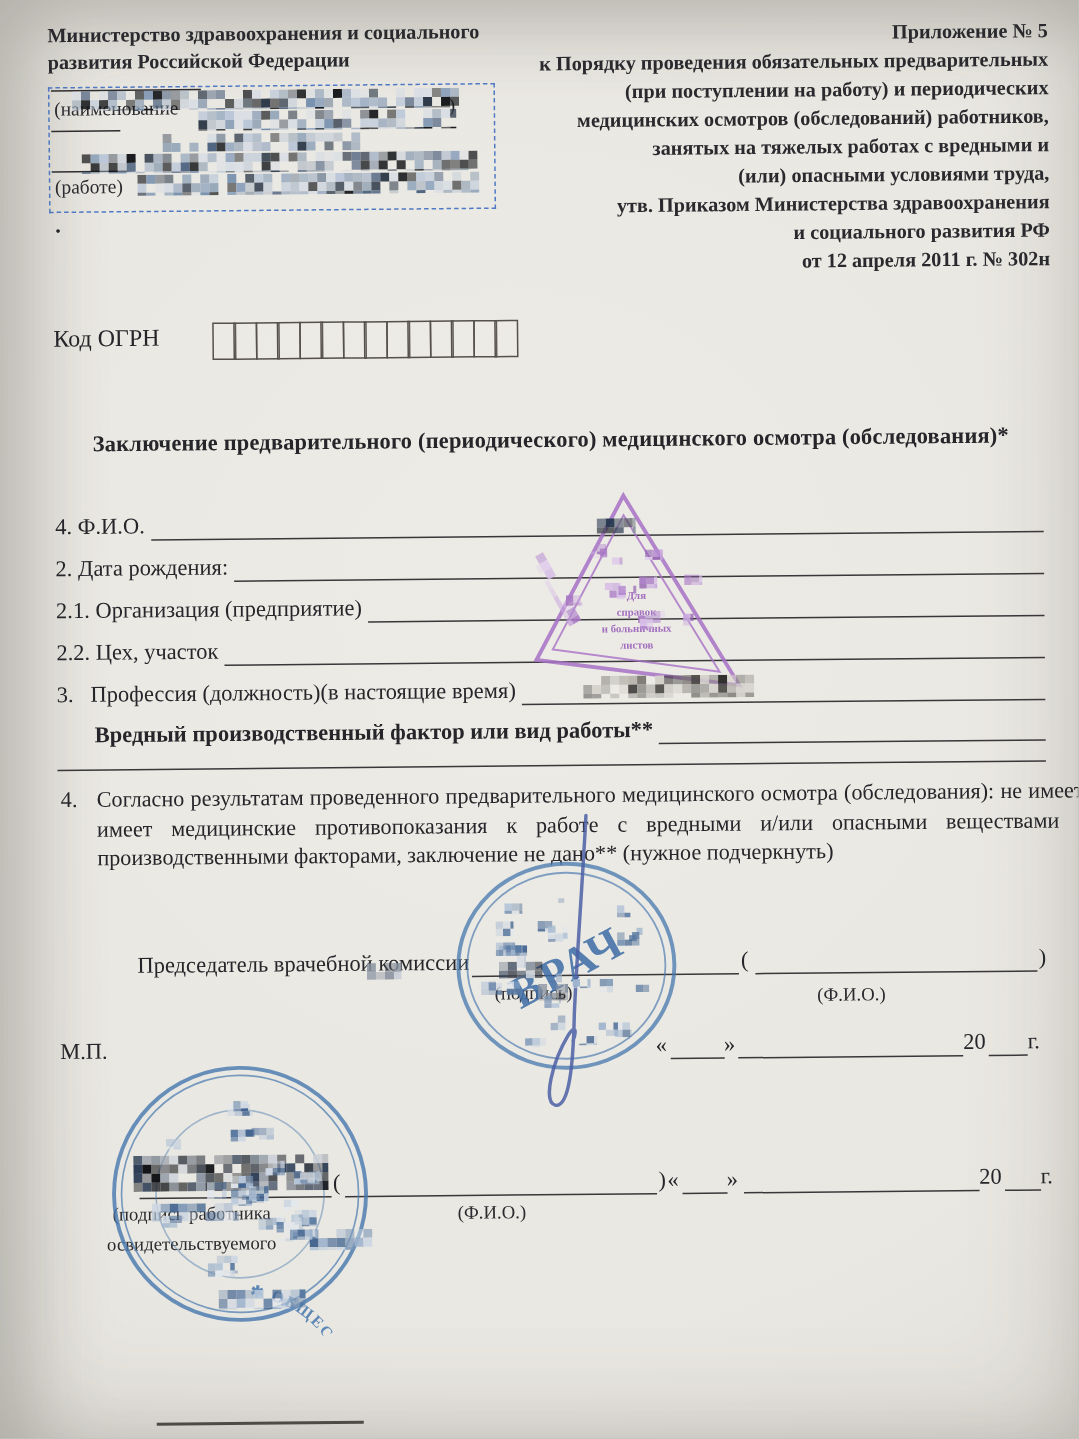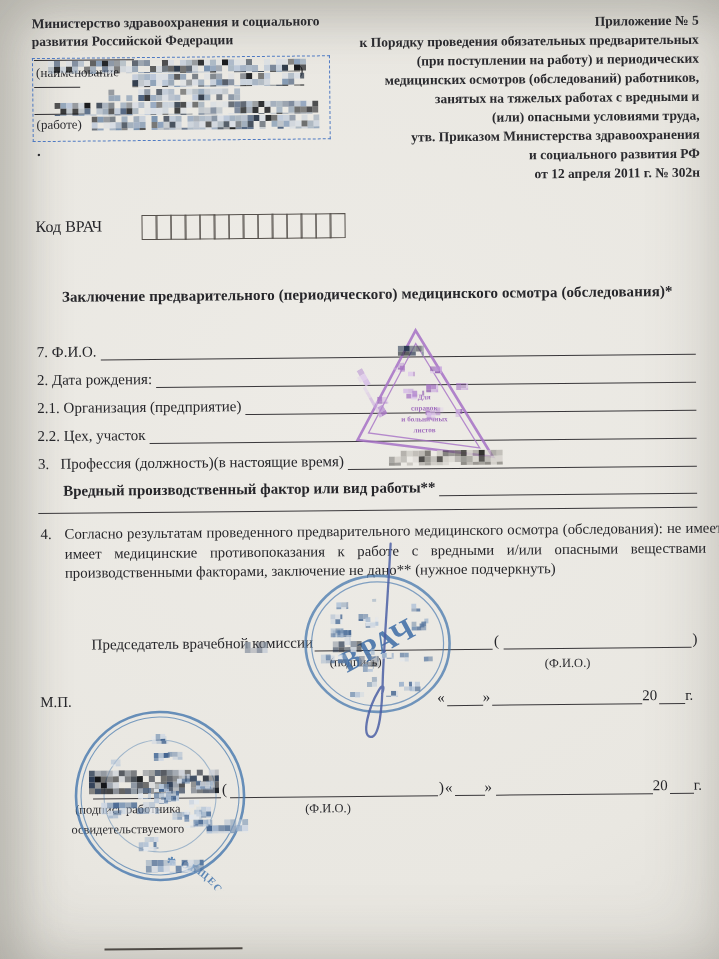--- a/index.html
+++ b/index.html
@@ -74,42 +74,42 @@
 
   <div class="hdr-box"></div>
   <div class="hdr-line" style="left:38px;top:57px;width:100px;"></div>
   <div class="hdr-lbl" style="left:40px;top:62px;"><span>(наименование</span></div>
   <div class="hdr-lbl" style="left:303px;top:62px;"><span>)</span></div>
   <div class="hdr-line" style="left:38px;top:84px;width:46px;"></div>
   <div class="hdr-line" style="left:38px;top:111px;width:50px;"></div>
   <div class="hdr-lbl" style="left:40px;top:114px;"><span>(работе)</span></div>
   <div class="dot">.</div>
 
-  <div class="ogrn-label">Код ВРАЧ</div>
+  <div class="ogrn-label">Код ОГРН</div>
   <div class="ogrn-boxes">
         <div class="ogrn-cell"></div>
         <div class="ogrn-cell"></div>
         <div class="ogrn-cell"></div>
         <div class="ogrn-cell"></div>
         <div class="ogrn-cell"></div>
         <div class="ogrn-cell"></div>
         <div class="ogrn-cell"></div>
         <div class="ogrn-cell"></div>
         <div class="ogrn-cell"></div>
         <div class="ogrn-cell"></div>
         <div class="ogrn-cell"></div>
         <div class="ogrn-cell"></div>
         <div class="ogrn-cell"></div>
         <div class="ogrn-cell"></div>
       </div>
 
   <div class="title">Заключение предварительного (периодического) медицинского осмотра (обследования)*</div>
 
   <div class="row" style="left:38px;right:22px;top:340px;">
-    <span class="lbl">7. Ф.И.О.</span>
+    <span class="lbl">4. Ф.И.О.</span>
         <span class="ln"></span>
   </div>
   <div class="row" style="left:38px;right:22px;top:368px;">
     <span class="lbl">2. Дата рождения:</span>
         <span class="ln"></span>
   </div>
   <div class="row" style="left:38px;right:22px;top:396px;">
     <span class="lbl">2.1. Организация (предприятие)</span>
         <span class="ln"></span>
   </div>

